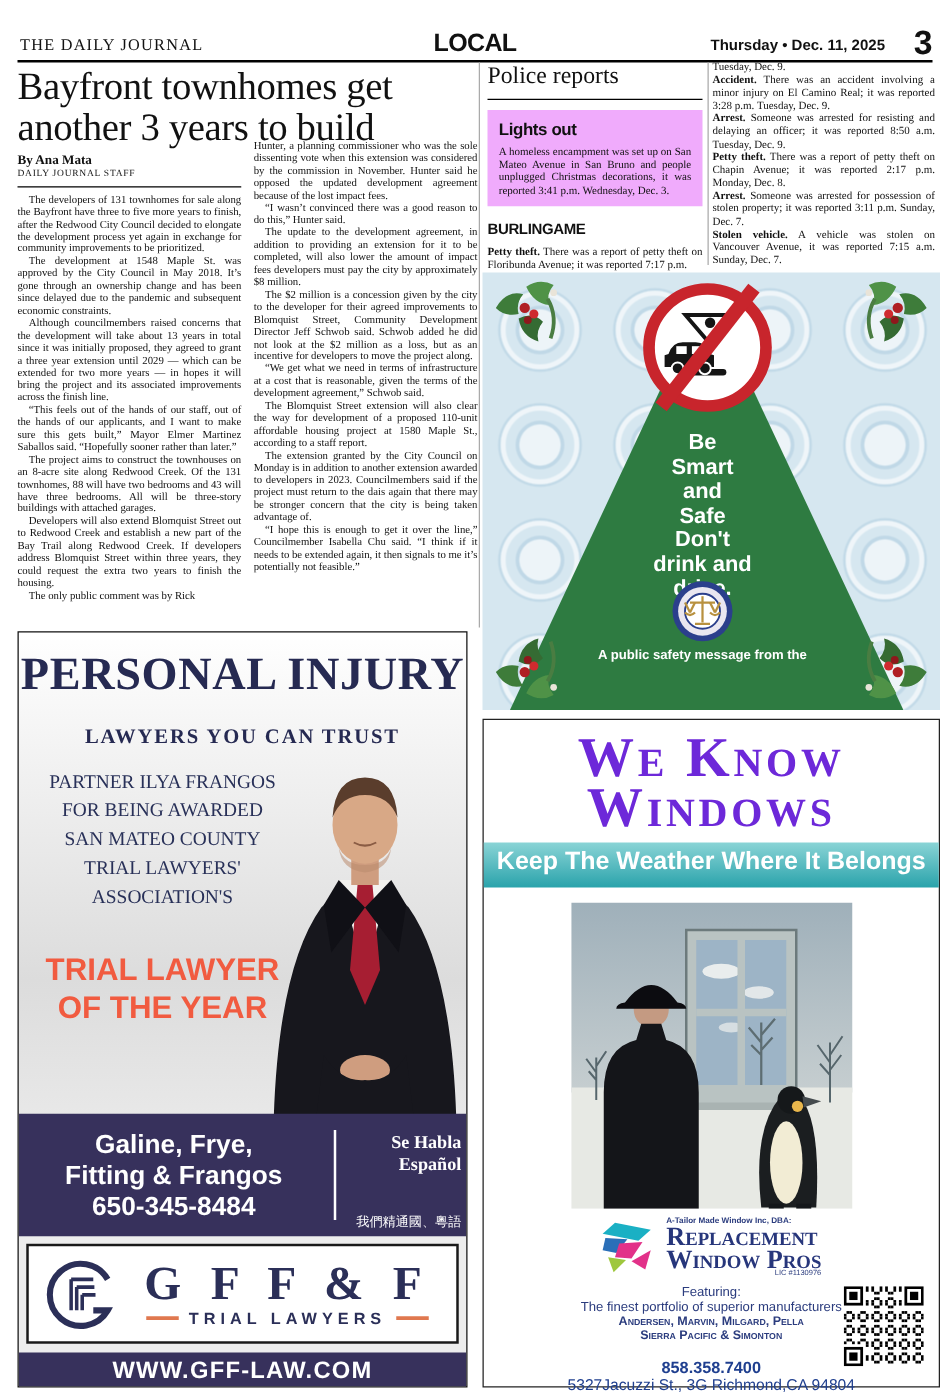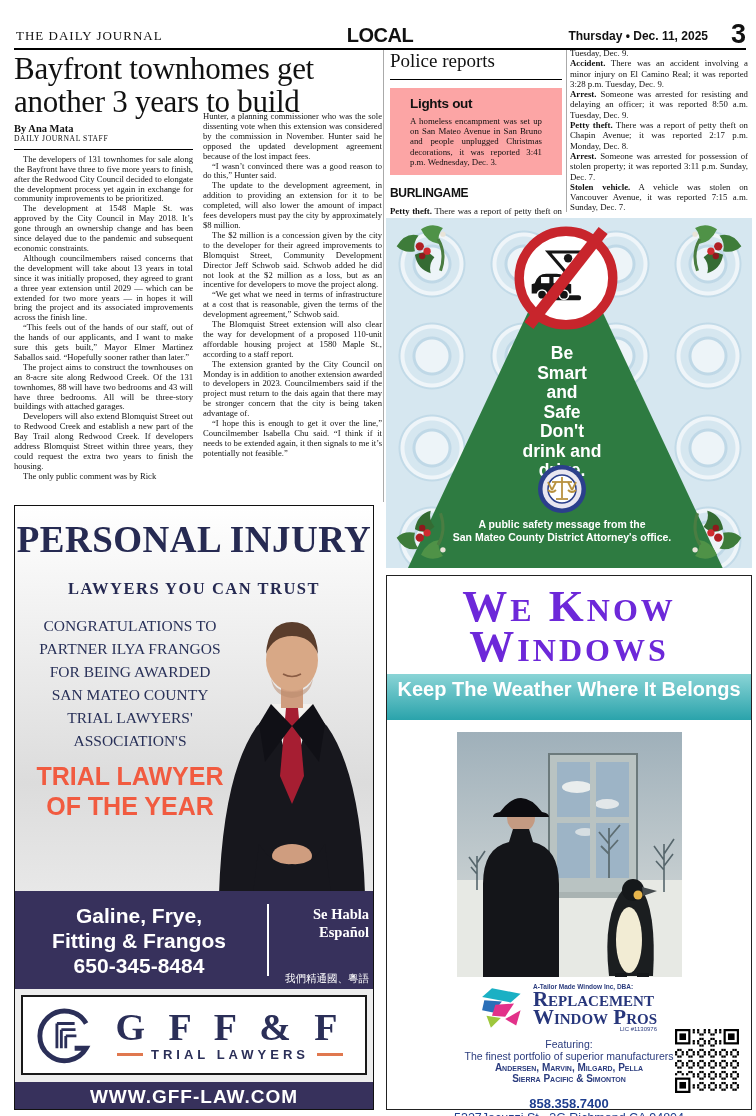--- a/index.html
+++ b/index.html
@@ -22,21 +22,21 @@
   .col p{margin:0;text-indent:9px;}
   .col p.noind{text-indent:0;}
   .byline{margin:12px 0 5px;border-bottom:1.2px solid #000;padding-bottom:5px;text-align:left;}
   .byline .by{font-weight:bold;font-size:10.5px;}
   .byline .staff{font-size:7.6px;letter-spacing:.6px;}
   .vrule{width:1px;background:#aaa;}
 
   
   .police{left:390px;top:50px;width:172px;}
   .police h2{margin:0;font-weight:normal;font-size:19px;border-bottom:1.5px solid #000;padding-bottom:7px;}
-  .graybox{background:#fca5a5;margin-top:8px;padding:8px 20px;}
+  .graybox{background:#f0abfc;margin-top:8px;padding:8px 9px;}
   .graybox .gtitle{font-family:"Liberation Sans",sans-serif;font-weight:bold;font-size:13.5px;letter-spacing:-.3px;}
   .graybox .gbody{margin-top:5px;font-size:8.8px;line-height:10.2px;text-align:justify;}
   .city{font-family:"Liberation Sans",sans-serif;font-weight:bold;font-size:12px;letter-spacing:-.3px;margin-top:11px;}
   .pentry{font-size:8.8px;line-height:10.2px;text-align:justify;margin-top:6px;}
   .col4{left:570px;top:48px;width:178px;font-size:8.8px;line-height:10.3px;text-align:justify;}
   .col4 p{margin:0;}
 
   
   .dui{left:386px;top:218px;width:366px;height:350px;overflow:hidden;background-color:#d6e7f0;
        background-image:
@@ -49,21 +49,21 @@
   .dui-foot{position:absolute;left:0;right:14px;top:300px;text-align:center;color:#fff;
             font-family:"Liberation Sans",sans-serif;font-weight:bold;font-size:10.5px;line-height:13px;}
   .sign{position:absolute;left:128px;top:8px;}
   .seal{position:absolute;left:151px;top:246px;}
   .holly{position:absolute;width:62px;height:56px;}
 
   
   .winad{left:386px;top:575px;width:366px;height:535px;border:1.5px solid #222;background:#fff;box-sizing:border-box;}
   .wtitle{margin-top:10px;text-align:center;font-variant:small-caps;font-weight:bold;color:#6d28d9;
           font-size:45px;line-height:40px;letter-spacing:3px;}
-  .wband{margin-top:8px;height:46px;background:linear-gradient(#8ad4d6,#2aa3ab);color:#fff;text-align:center;
+  .wband{margin-top:8px;height:36px;background:linear-gradient(#8ad4d6,#2aa3ab);color:#fff;text-align:center;
          font-family:"Liberation Sans",sans-serif;font-weight:bold;font-size:20px;line-height:30px;}
   .painting{display:block;margin:12px auto 0;}
   .logorow{display:flex;justify-content:center;align-items:center;gap:8px;margin-top:6px;}
   .dba{font-family:"Liberation Sans",sans-serif;font-weight:bold;font-size:6.5px;color:#2b3c7e;}
   .brand{font-variant:small-caps;font-weight:bold;font-size:21px;line-height:18px;color:#27367b;}
   .lic{font-family:"Liberation Sans",sans-serif;font-size:6px;color:#2b3c7e;text-align:right;}
   .wcenter{text-align:center;color:#2b3c7e;font-family:"Liberation Sans",sans-serif;}
   .feat{font-size:10.5px;margin-top:6px;}
   .portf{font-size:10.5px;}
   .makers{font-variant:small-caps;font-size:10px;font-weight:bold;}
@@ -220,29 +220,27 @@
         <line x1="25" y1="13" x2="25" y2="34"></line>
         <line x1="15" y1="18" x2="35" y2="18"></line>
         <path d="M11 18 l4 8 M19 18 l-4 8 M11 26 q4 4 8 0"></path>
         <path d="M31 18 l4 8 M39 18 l-4 8 M31 26 q4 4 8 0"></path>
         <path d="M19 35 h12"></path>
       </g>
     </svg>
 
     <div class="dui-foot">
       <div>A public safety message from the</div>
-      <div>San Mateo County District Attorney's office.</div>
     </div>
   </div>
 
   <div class="abs pi">
     <div class="pi-title">PERSONAL INJURY</div>
     <div class="pi-sub">LAWYERS YOU CAN TRUST</div>
     <div class="congrats">
-      <div>CONGRATULATIONS TO</div>
       <div>PARTNER ILYA FRANGOS</div>
       <div>FOR BEING AWARDED</div>
       <div>SAN MATEO COUNTY</div>
       <div>TRIAL LAWYERS'</div>
       <div>ASSOCIATION'S</div>
     </div>
     <div class="award">
       <div>TRIAL LAWYER</div>
       <div>OF THE YEAR</div>
     </div>

